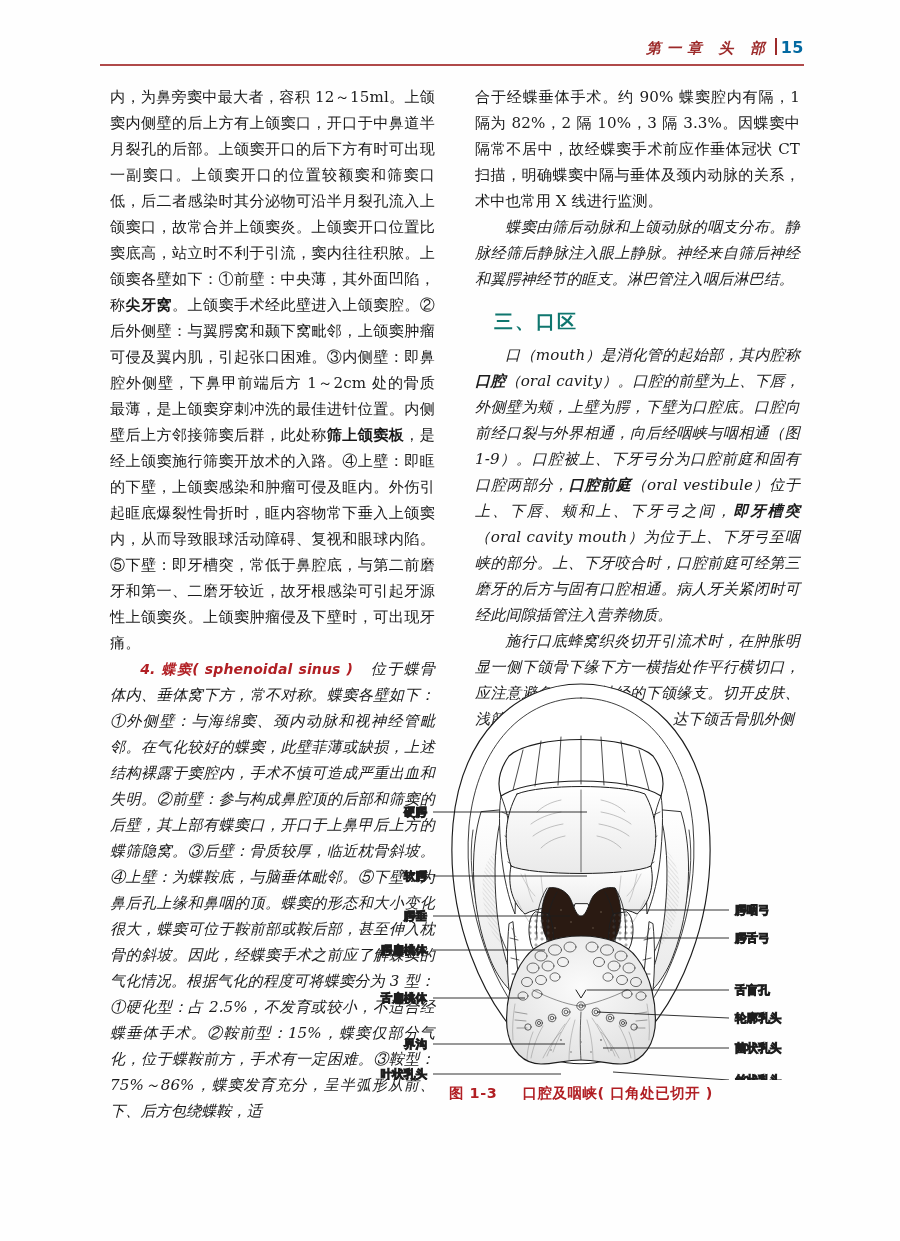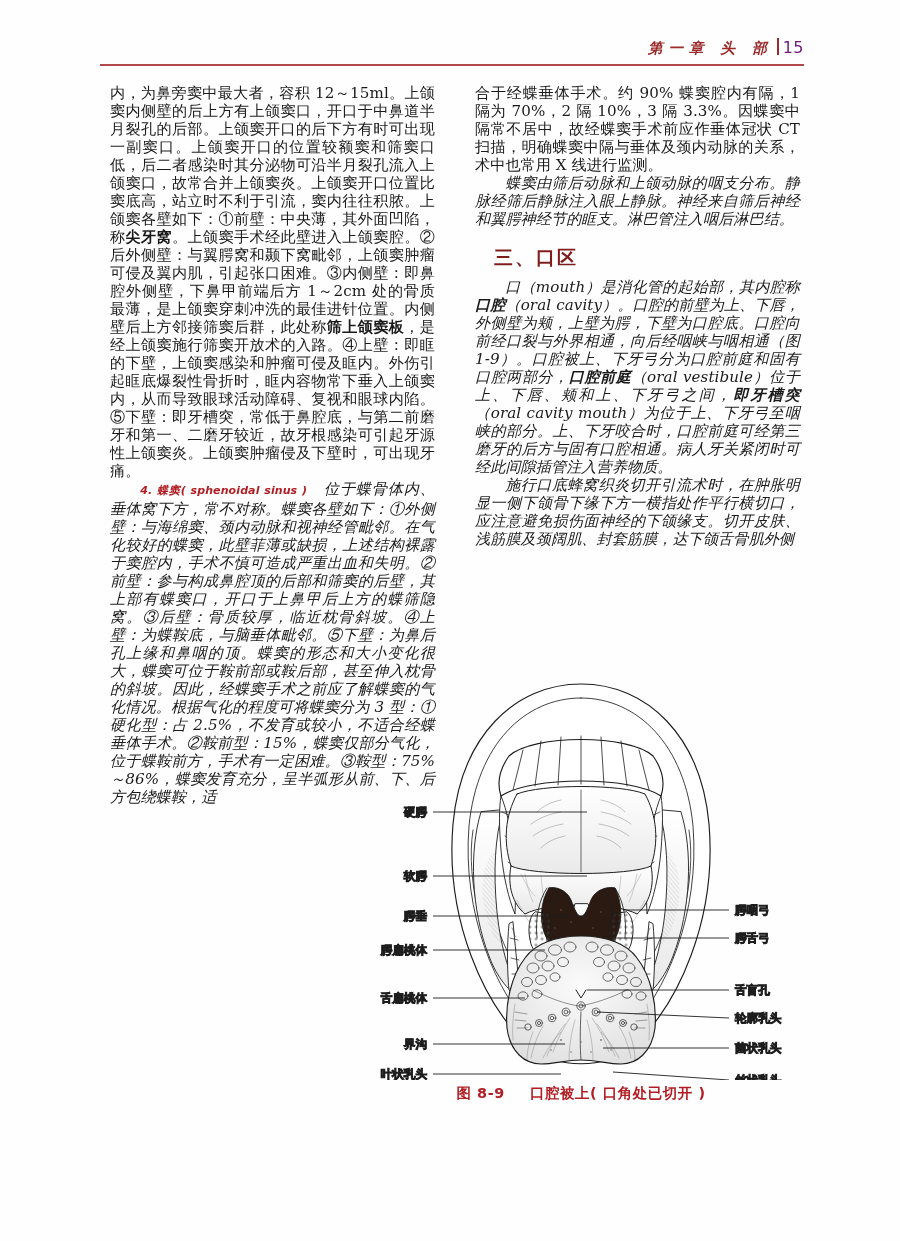--- a/index.html
+++ b/index.html
@@ -48,22 +48,22 @@
     display: inline-block;
     width: 2px;
     height: 17px;
     background: #9c2a2a;
     margin: 0 4px;
     transform: translateY(2px);
   }
   .runhead-page {
     font-family: "DejaVu Sans", sans-serif;
     font-size: 16px;
-    font-weight: normal;
-    color: #701a75;
+    font-weight: bold;
+    color: #0369a1;
     letter-spacing: 0.5px;
   }
   .runhead-rule {
     position: absolute;
     left: 0;
     right: 0;
     top: 28px;
     height: 2.2px;
     background: #b04a4a;
   }
@@ -79,44 +79,44 @@
     position: absolute;
     top: 0;
     width: 325px;
   }
   .col-left  { left: 0; }
   .col-right { left: 365px; }
 
   p.body {
     margin: 0;
     font-size: 15.1px;
-    line-height: 18px;
+    line-height: 26px;
     text-align: justify;
     text-justify: inter-character;
     letter-spacing: 0.1px;
     font-family: "DejaVu Serif", "Liberation Serif", serif;
   }
   p.indent { text-indent: 2em; font-style: italic; }
   p.body b { font-weight: bold; }
 
   h3.section-head {
     margin: 14px 0 6px 0;
     font-size: 19px;
     line-height: 30px;
     font-weight: bold;
-    color: #7f1d1d;
+    color: #0f766e;
     letter-spacing: 2px;
     text-indent: 1em;
     font-family: "DejaVu Sans", "Liberation Sans", sans-serif;
   }
   .subhead {
     color: #b11f24;
     font-weight: bold;
     font-family: "DejaVu Sans", "Liberation Sans", sans-serif;
-    font-size: 11px;
+    font-size: 14px;
   }
 
   
   .figure {
     position: absolute;
     left: 365px;
     top: 660px;
     width: 432px;
   }
   .figure-svg-wrap {
@@ -155,21 +155,21 @@
     </div>
     <div class="runhead-rule"></div>
   </div>
 
   <div class="columns">
     <div class="col col-left" id="col-left">
         <p class="body"><span>内，为鼻旁窦中最大者，容积 12～15ml。上颌窦内侧壁的后上方有上颌窦口，开口于中鼻道半月裂孔的后部。上颌窦开口的后下方有时可出现一副窦口。上颌窦开口的位置较额窦和筛窦口低，后二者感染时其分泌物可沿半月裂孔流入上颌窦口，故常合并上颌窦炎。上颌窦开口位置比窦底高，站立时不利于引流，窦内往往积脓。上颌窦各壁如下：①前壁：中央薄，其外面凹陷，称</span><b>尖牙窝</b><span>。上颌窦手术经此壁进入上颌窦腔。②后外侧壁：与翼腭窝和颞下窝毗邻，上颌窦肿瘤可侵及翼内肌，引起张口困难。③内侧壁：即鼻腔外侧壁，下鼻甲前端后方 1～2cm 处的骨质最薄，是上颌窦穿刺冲洗的最佳进针位置。内侧壁后上方邻接筛窦后群，此处称</span><b>筛上颌窦板</b><span>，是经上颌窦施行筛窦开放术的入路。④上壁：即眶的下壁，上颌窦感染和肿瘤可侵及眶内。外伤引起眶底爆裂性骨折时，眶内容物常下垂入上颌窦内，从而导致眼球活动障碍、复视和眼球内陷。⑤下壁：即牙槽突，常低于鼻腔底，与第二前磨牙和第一、二磨牙较近，故牙根感染可引起牙源性上颌窦炎。上颌窦肿瘤侵及下壁时，可出现牙痛。</span></p>
         <p class="body indent"><span class="subhead">4. 蝶窦( sphenoidal sinus )</span>　<span>位于蝶骨体内、垂体窝下方，常不对称。蝶窦各壁如下：①外侧壁：与海绵窦、颈内动脉和视神经管毗邻。在气化较好的蝶窦，此壁菲薄或缺损，上述结构裸露于窦腔内，手术不慎可造成严重出血和失明。②前壁：参与构成鼻腔顶的后部和筛窦的后壁，其上部有蝶窦口，开口于上鼻甲后上方的蝶筛隐窝。③后壁：骨质较厚，临近枕骨斜坡。④上壁：为蝶鞍底，与脑垂体毗邻。⑤下壁：为鼻后孔上缘和鼻咽的顶。蝶窦的形态和大小变化很大，蝶窦可位于鞍前部或鞍后部，甚至伸入枕骨的斜坡。因此，经蝶窦手术之前应了解蝶窦的气化情况。根据气化的程度可将蝶窦分为 3 型：①硬化型：占 2.5%，不发育或较小，不适合经蝶垂体手术。②鞍前型：15%，蝶窦仅部分气化，位于蝶鞍前方，手术有一定困难。③鞍型：75%～86%，蝶窦发育充分，呈半弧形从前、下、后方包绕蝶鞍，适</span></p>
       </div>
     <div class="col col-right" id="col-right">
-        <p class="body"><span>合于经蝶垂体手术。约 90% 蝶窦腔内有隔，1 隔为 70%，2 隔 10%，3 隔 3.3%。因蝶窦中隔常不居中，故经蝶窦手术前应作垂体冠状 CT 扫描，明确蝶窦中隔与垂体及颈内动脉的关系，术中也常用 X 线进行监测。</span></p>
+        <p class="body"><span>合于经蝶垂体手术。约 90% 蝶窦腔内有隔，1 隔为 82%，2 隔 10%，3 隔 3.3%。因蝶窦中隔常不居中，故经蝶窦手术前应作垂体冠状 CT 扫描，明确蝶窦中隔与垂体及颈内动脉的关系，术中也常用 X 线进行监测。</span></p>
         <p class="body indent"><span>蝶窦由筛后动脉和上颌动脉的咽支分布。静脉经筛后静脉注入眼上静脉。神经来自筛后神经和翼腭神经节的眶支。淋巴管注入咽后淋巴结。</span></p>
         <h3 class="section-head">三、口区</h3>
         <p class="body indent"><span>口</span><span>（mouth）</span><span>是消化管的起始部，其内腔称</span><b>口腔</b><span>（oral cavity）。口腔的前壁为上、下唇，外侧壁为颊，上壁为腭，下壁为口腔底。口腔向前经口裂与外界相通，向后经咽峡与咽相通（图 1-9）。口腔被上、下牙弓分为口腔前庭和固有口腔两部分，</span><b>口腔前庭</b><span>（oral vestibule）位于上、下唇、颊和上、下牙弓之间，</span><b>即牙槽突</b><span>（oral cavity mouth）为位于上、下牙弓至咽峡的部分。上、下牙咬合时，口腔前庭可经第三磨牙的后方与固有口腔相通。病人牙关紧闭时可经此间隙插管注入营养物质。</span></p>
         <p class="body indent"><span>施行口底蜂窝织炎切开引流术时，在肿胀明显一侧下颌骨下缘下方一横指处作平行横切口，应注意避免损伤面神经的下颌缘支。切开皮肤、浅筋膜及颈阔肌、封套筋膜，达下颌舌骨肌外侧</span></p>
       </div>
   </div>
 
   <div class="figure">
     <div class="figure-svg-wrap">
       <svg viewBox="0 0 432 420" width="432" height="420">
@@ -415,19 +415,19 @@
             <text x="370" y="362" class="lbl" text-anchor="start">轮廓乳头</text>
             <path d="M364 358 L232 352" stroke="#1d1d1d" stroke-width="0.9"></path>
             <text x="370" y="392" class="lbl" text-anchor="start">菌状乳头</text>
             <path d="M364 388 L238 388" stroke="#1d1d1d" stroke-width="0.9"></path>
             <text x="370" y="424" class="lbl" text-anchor="start">丝状乳头</text>
             <path d="M364 420 L248 412" stroke="#1d1d1d" stroke-width="0.9"></path>
           </g>
       </svg>
     </div>
     <div class="figure-caption">
-      <span class="num">图 8-9</span>
+      <span class="num">图 1-3</span>
       <span style="display:inline-block;width:14px"></span>
-      <span>口腔被上( 口角处已切开 )</span>
+      <span>口腔及咽峡( 口角处已切开 )</span>
     </div>
   </div>
 
 </div>
 
 </body></html>

